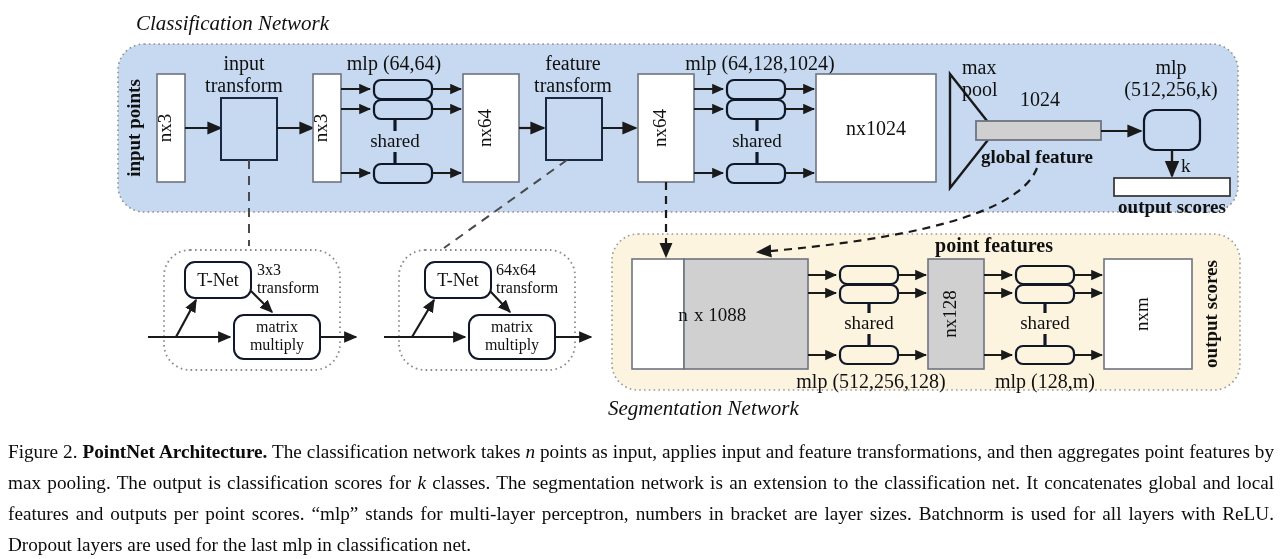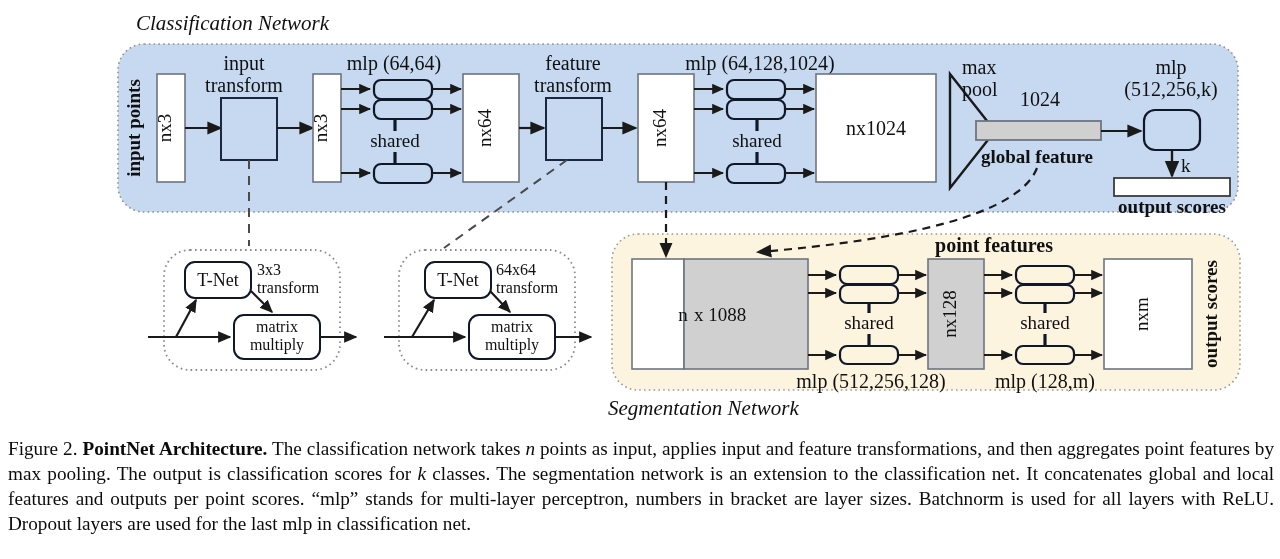--- a/index.html
+++ b/index.html
@@ -21,21 +21,21 @@
   .lbl-italic { font-style: italic; }
   .mid { text-anchor: middle; }
 
   
   #caption {
     position: absolute;
     left: 8px; top: 436px;
     width: 1266px;
     font-family: "Liberation Serif", "DejaVu Serif", serif;
     font-size: 19.2px;
-    line-height: 25px;
+    line-height: 31px;
     color: #0b0b0b;
     text-align: justify;
   }
   #caption b { font-weight: bold; }
   #caption i { font-style: italic; }
 </style>
 </head>
 <body>
 
 <div id="figure">

